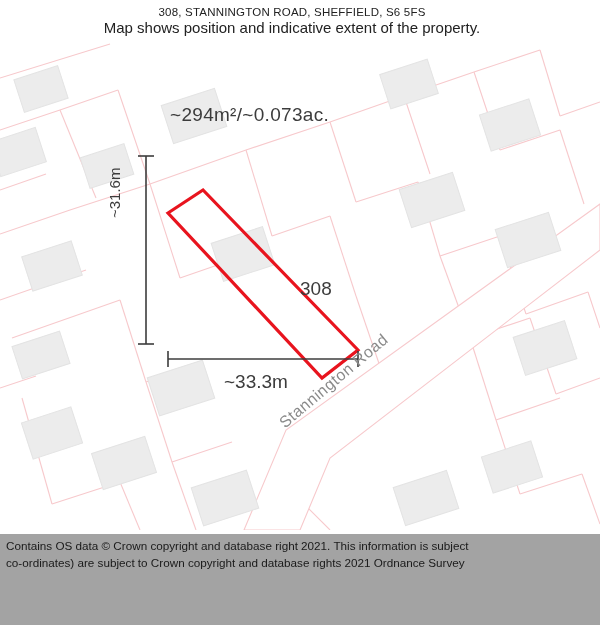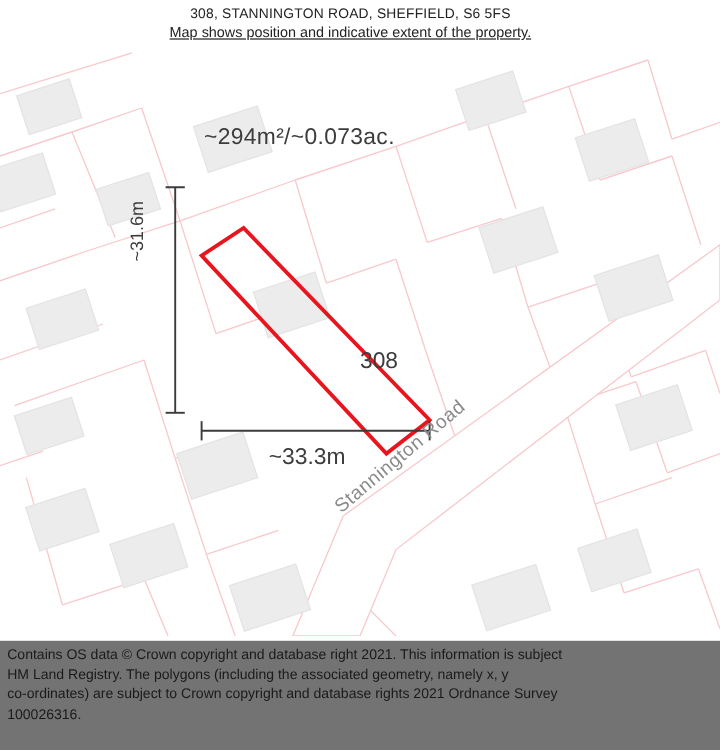--- a/index.html
+++ b/index.html
@@ -29,24 +29,23 @@
     padding-top: 5px;
     box-sizing: border-box;
   }
   .header .title {
     font-size: 11.5px;
     color: #222222;
     line-height: 15px;
     letter-spacing: 0.2px;
   }
   .header .subtitle {
-    font-size: 12px;
+    font-size: 15px;
     color: #222222;
     line-height: 15px;
-    text-decoration: underline;
   }
   
   .map {
     position: absolute;
     left: 0;
     top: 38px;
     width: 600px;
     height: 492px;
     background: #ffffff;
     overflow: hidden;
@@ -59,21 +58,21 @@
     position: absolute;
     left: 170px;
     top: 66px;
     font-size: 19px;
     color: #3c3c3c;
     letter-spacing: 0.3px;
   }
   .plot-number {
     position: absolute;
     left: 300px;
-    top: 253px;
+    top: 240px;
     font-size: 19px;
     color: #3c3c3c;
     font-weight: normal;
   }
   .width-label {
     position: absolute;
     left: 224px;
     top: 333px;
     font-size: 19px;
     color: #3c3c3c;
@@ -101,21 +100,21 @@
   }
   
   .footer {
     position: absolute;
     left: 0;
     top: 534px;
     width: 600px;
     height: 91px;
     padding: 4px 6px 0 6px;
     box-sizing: border-box;
-    background: #737373;
+    background: #a3a3a3;
   }
   .footer p {
     margin: 0;
     font-size: 11.7px;
     line-height: 16.6px;
     color: #1a1a1a;
   }
 </style>
 </head>
 <body>
@@ -226,18 +225,16 @@
 
     <div class="area-label">~294m²/~0.073ac.</div>
     <div class="plot-number">308</div>
     <div class="width-label">~33.3m</div>
     <div class="height-label">~31.6m</div>
     <div class="road-label">Stannington Road</div>
   </div>
 
   <div class="footer">
     <p>Contains OS data © Crown copyright and database right 2021. This information is subject</p>
-    <p>HM Land Registry. The polygons (including the associated geometry, namely x, y</p>
     <p>co-ordinates) are subject to Crown copyright and database rights 2021 Ordnance Survey</p>
-    <p>100026316.</p>
   </div>
 
 </div>
 
 </body></html>

